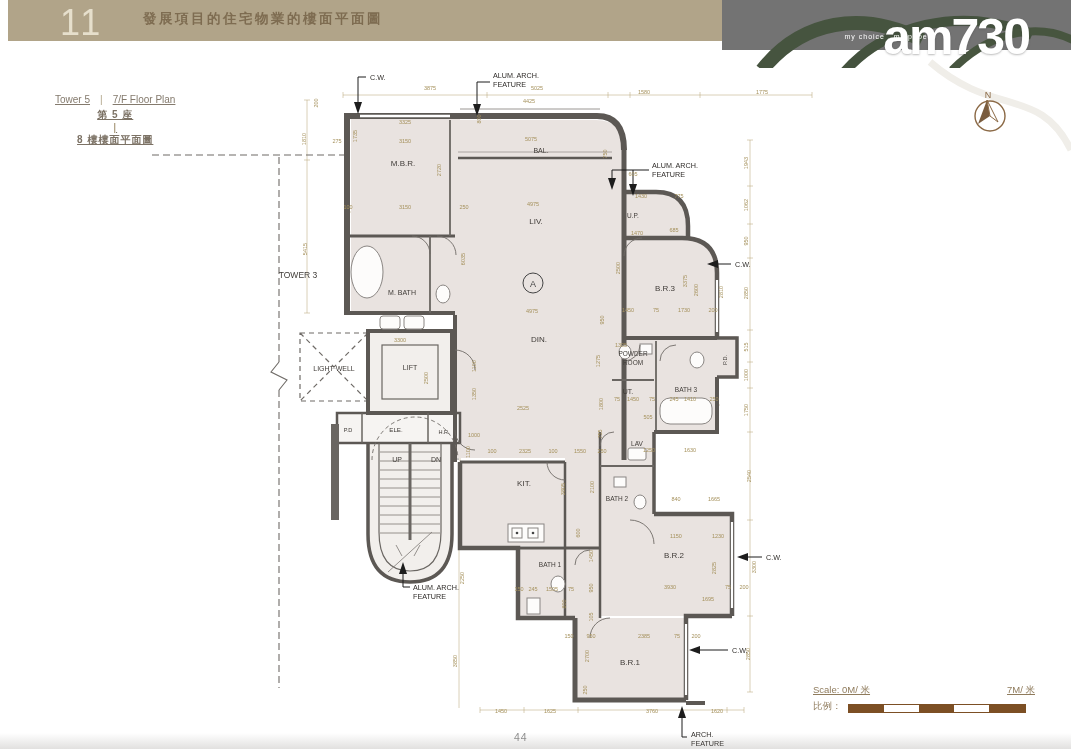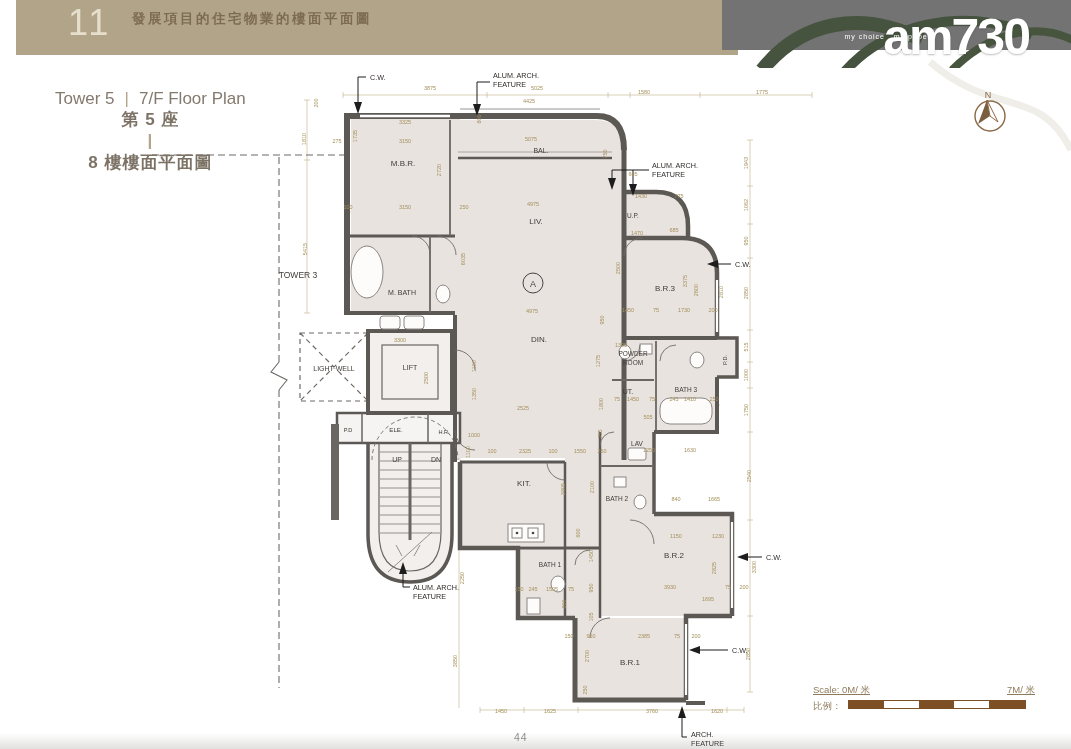--- a/index.html
+++ b/index.html
@@ -1,37 +1,37 @@
 <!DOCTYPE html>
 <html><head>
 <meta charset="utf-8">
 <style>
   html,body{margin:0;padding:0;background:#fff;}
   #page{position:relative;width:1071px;height:749px;background:#fff;overflow:hidden;
         font-family:"Liberation Sans",sans-serif;}
   
-  .band-left{position:absolute;left:16px;top:0;width:722px;height:55px;background:#b1a489;}
+  .band-left{position:absolute;left:8px;top:0;width:722px;height:41px;background:#b1a489;}
   .sec-num{position:absolute;left:52px;top:2px;font-size:36px;font-weight:300;color:#e6dfcc;letter-spacing:3px;}
   .titles{position:absolute;left:116px;top:7px;}
   .title-en{font-size:12.8px;color:#7e6c51;letter-spacing:.6px;}
-  .title-zh{font-size:13.5px;color:#7e6c51;letter-spacing:2.5px;margin-top:3px;font-weight:bold;}
+  .title-zh{font-size:13.5px;color:#7e6c51;letter-spacing:2.5px;margin-top:3px;font-weight:bold;margin-left:19px;}
   .band-right{position:absolute;left:722px;top:0;width:349px;height:50px;background:#737373;overflow:visible;}
   .band-right svg.deco{position:absolute;left:0;top:0;}
   .tagline{position:absolute;right:140px;top:33px;font-size:7px;color:#fff;letter-spacing:1px;white-space:nowrap;}
   .logo{position:absolute;right:42px;top:12px;font-size:50px;font-weight:800;color:#fff;letter-spacing:-2px;
         text-shadow:0 1px 2px rgba(60,60,60,.35);line-height:1;}
   
   .subhead{position:absolute;left:55px;top:90px;color:#847a6d;}
-  .subrow{display:flex;align-items:center;font-size:17px;height:18px;}
+  .subrow{display:flex;align-items:center;font-size:10px;height:18px;text-decoration:underline;}
   .subrow .sep{color:#b1a489;margin:0 10px;}
   .subrow.zh{font-weight:bold;color:#7c7265;letter-spacing:1px;flex-direction:column;}
   
   .scaleblock{position:absolute;left:813px;top:684px;width:222px;color:#8f7b5c;font-size:9.5px;}
   .scale-row1{display:flex;justify-content:space-between;text-decoration:underline;}
-  .scale-row2{display:flex;align-items:flex-start;margin-top:3px;}
+  .scale-row2{display:flex;align-items:flex-end;margin-top:3px;}
   .scale-zh{margin-right:6px;font-size:9.5px;}
   .scalebar{display:flex;height:7px;border:1px solid #7c4f24;width:176px;}
   .scalebar span{flex:1;}
   .scalebar span:nth-child(odd){background:#7c4f24;}
   .scalebar span:nth-child(even){background:#fff;}
   .pagenum{position:absolute;left:514px;top:731px;font-size:10.5px;color:#8f8f8f;letter-spacing:1px;}
   .bottom-shade{position:absolute;left:0;bottom:0;width:100%;height:16px;
     background:linear-gradient(to bottom,rgba(120,115,110,0) 0%,rgba(120,115,110,.22) 100%);}
   
   #plan-svg{position:absolute;left:0;top:0;}

